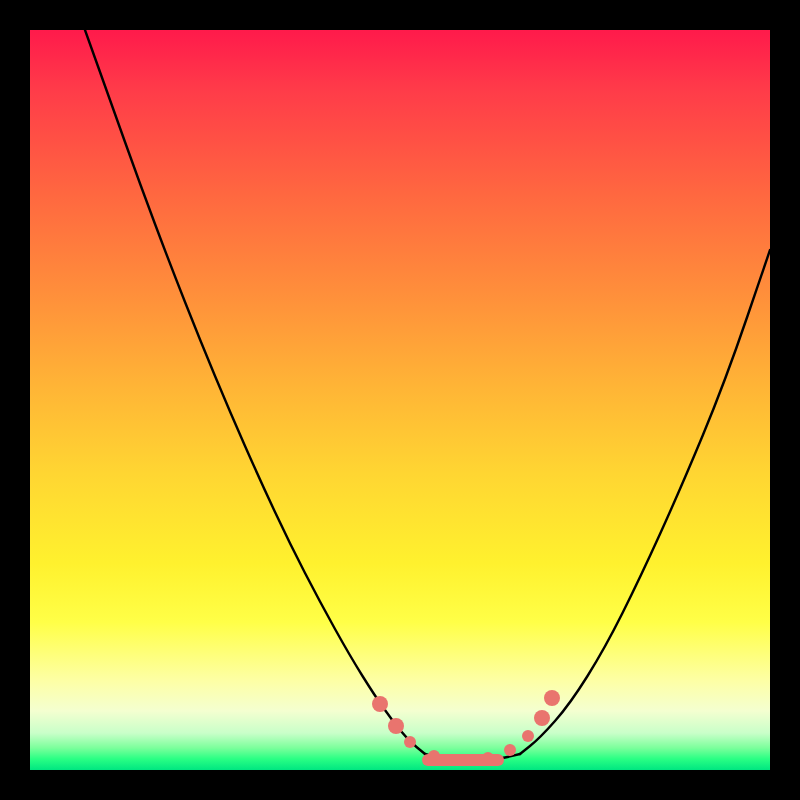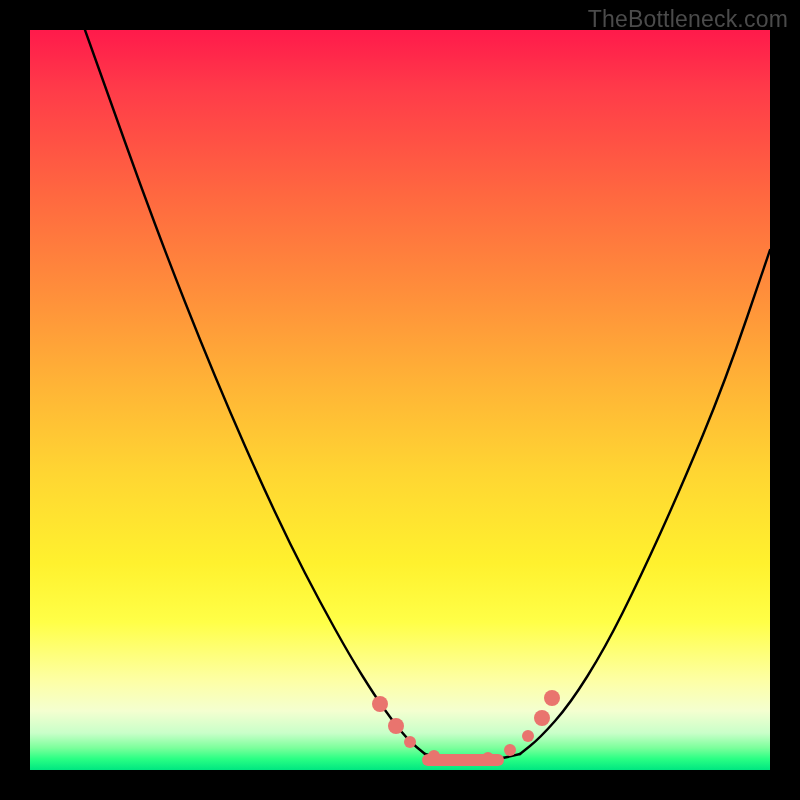--- a/index.html
+++ b/index.html
@@ -89,14 +89,13 @@
           <circle cx="458" cy="728" r="6" fill="#e9746e"></circle>
           <circle cx="480" cy="720" r="6" fill="#e9746e"></circle>
           <circle cx="498" cy="706" r="6" fill="#e9746e"></circle>
           <circle cx="512" cy="688" r="8" fill="#e9746e"></circle>
           <circle cx="522" cy="668" r="8" fill="#e9746e"></circle>
           <rect x="392" y="724" width="82" height="12" rx="6" fill="#e9746e"></rect>
         </g>
     </svg>
   </div>
 
-  <div class="watermark">TheBottleneck.com</div>
 </div>
 
 </body></html>

